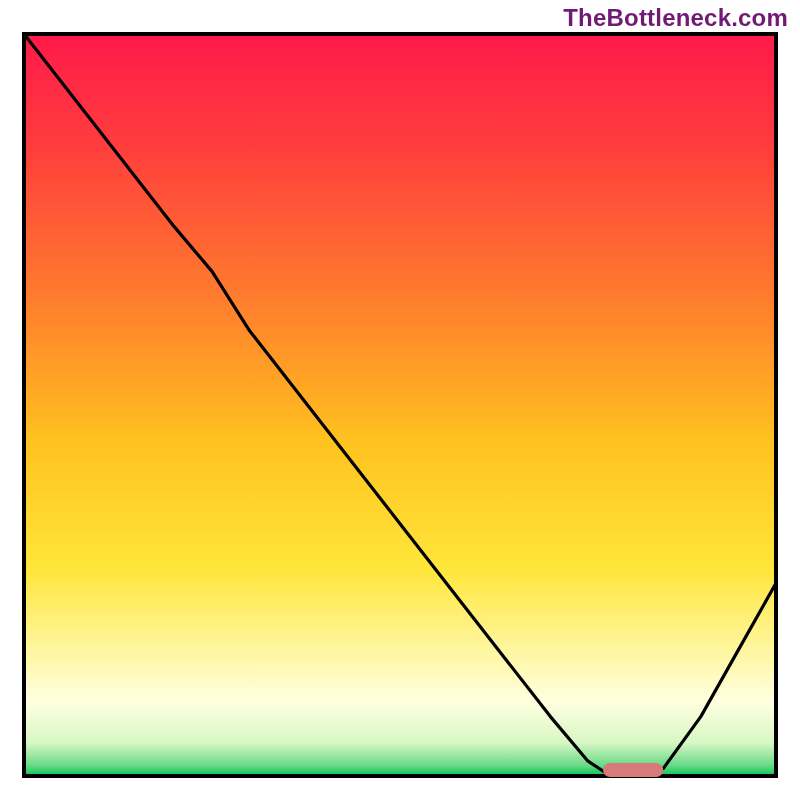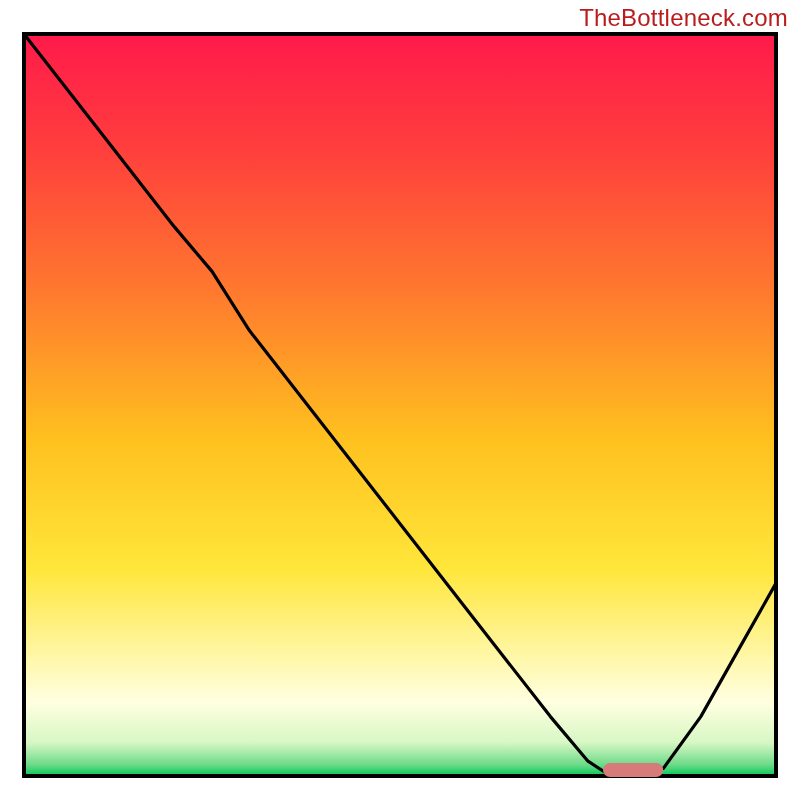--- a/index.html
+++ b/index.html
@@ -13,22 +13,22 @@
   .root {
     position: relative;
     width: 800px;
     height: 800px;
   }
   .watermark {
     position: absolute;
     top: 4px;
     right: 12px;
     font-size: 24px;
-    font-weight: 400;
-    color: #b91c1c;
+    font-weight: 700;
+    color: #701a75;
     letter-spacing: 0.2px;
     user-select: none;
   }
   svg.chart {
     position: absolute;
     left: 0;
     top: 0;
   }
 </style>
 </head>

